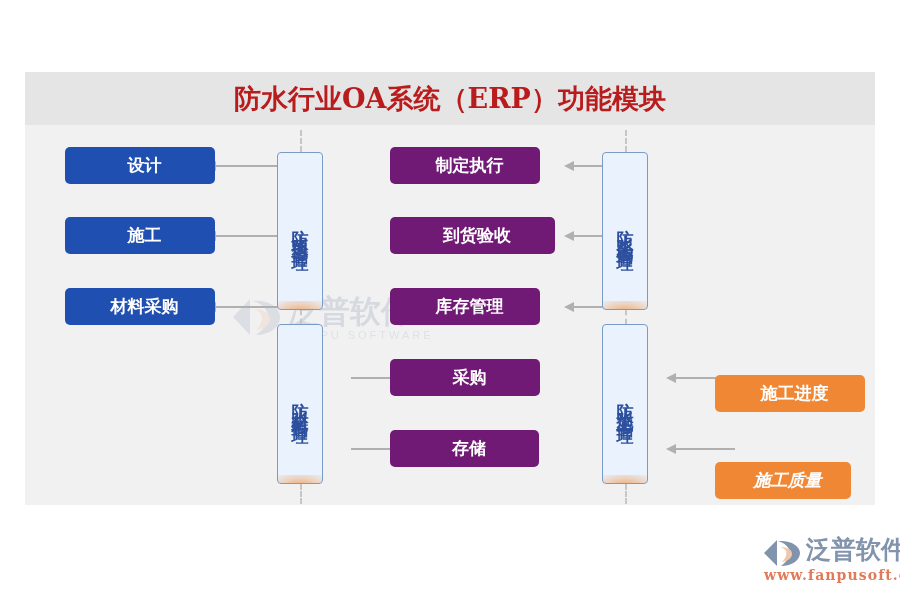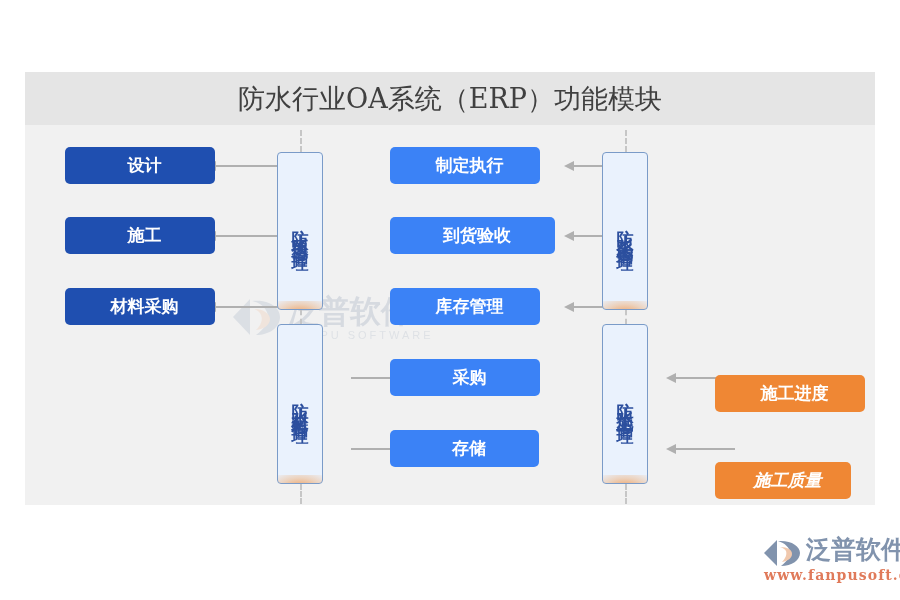--- a/index.html
+++ b/index.html
@@ -36,22 +36,22 @@
   #diagram-title {
     position: absolute;
     left: 0;
     top: 0;
     width: 100%;
     height: 53px;
     line-height: 53px;
     text-align: center;
     font-family: "DejaVu Serif", "Liberation Serif", serif;
     font-size: 27px;
-    font-weight: normal;
-    color: #404040;
+    font-weight: bold;
+    color: #b91c1c;
     letter-spacing: 0px;
     white-space: nowrap;
   }
 
   
   #center-watermark {
     position: absolute;
     left: 205px;
     top: 215px;
     width: 230px;
@@ -97,21 +97,21 @@
     color: #ffffff;
     font-family: "DejaVu Serif", "Liberation Serif", serif;
     font-weight: bold;
     font-size: 17px;
     border-radius: 5px;
     white-space: nowrap;
     z-index: 6;
     padding-left: 9px;
   }
   .node-blue   { background: #1f4fb0; }
-  .node-green  { background: #3b82f6; }
+  .node-green  { background: #701a75; }
   .node-orange { background: #ef8734; margin-top: 16px; }
 
   
   .vnode {
     position: absolute;
     box-sizing: border-box;
     background: #eaf2fd;
     border: 1px solid #7a9bc8;
     border-radius: 4px;
     display: flex;

